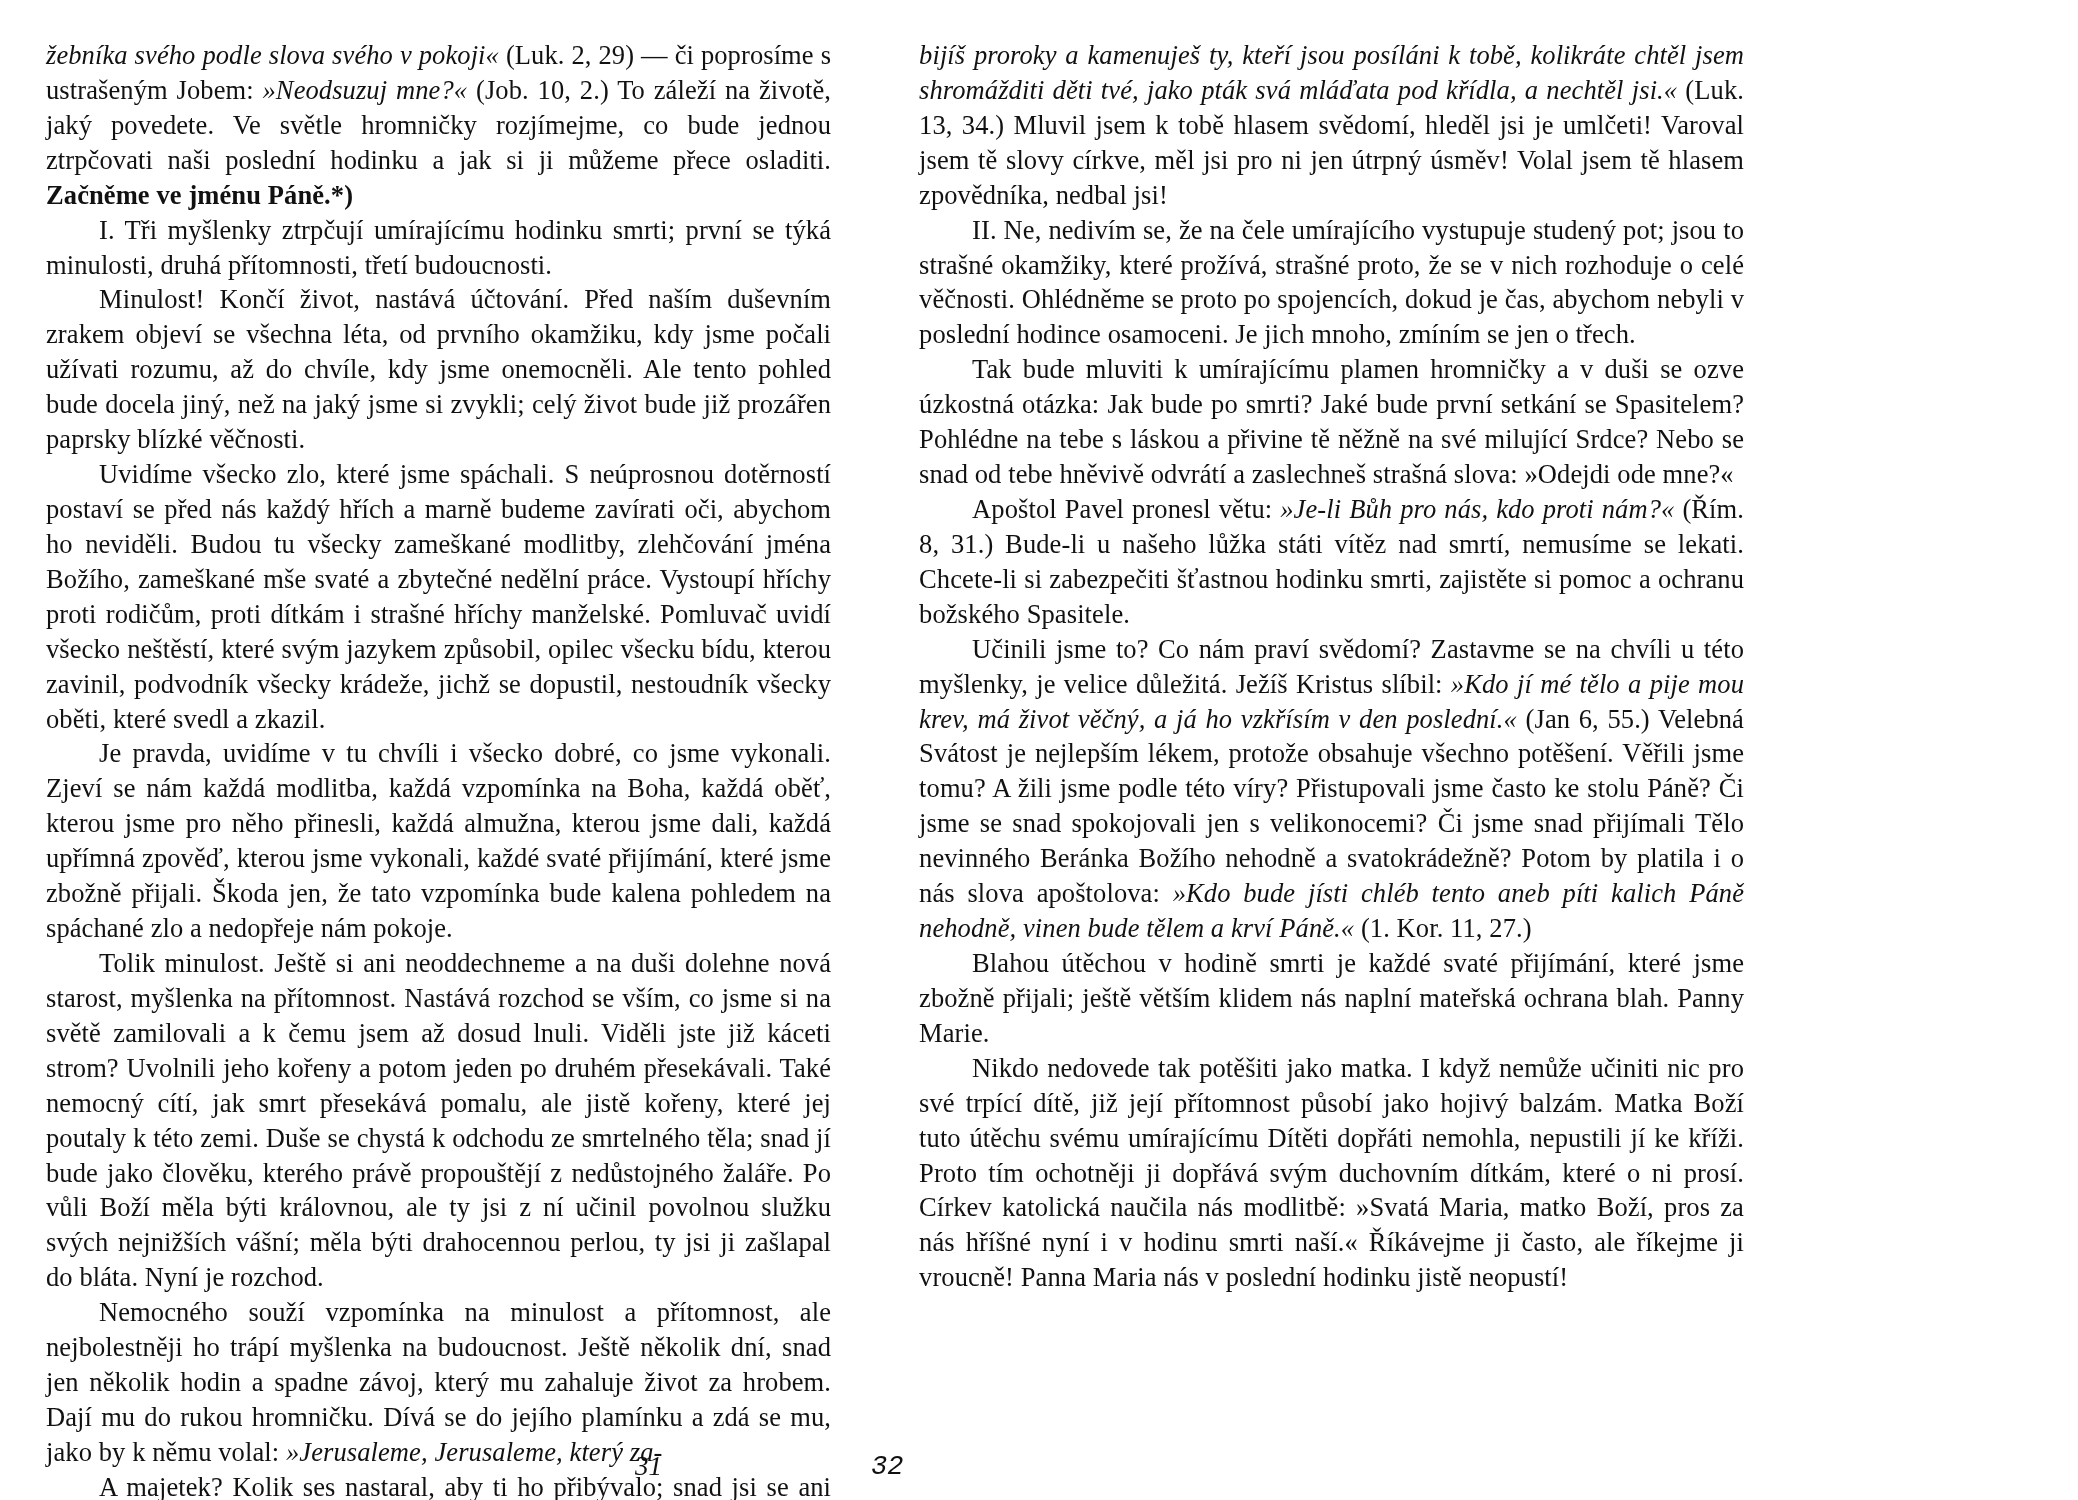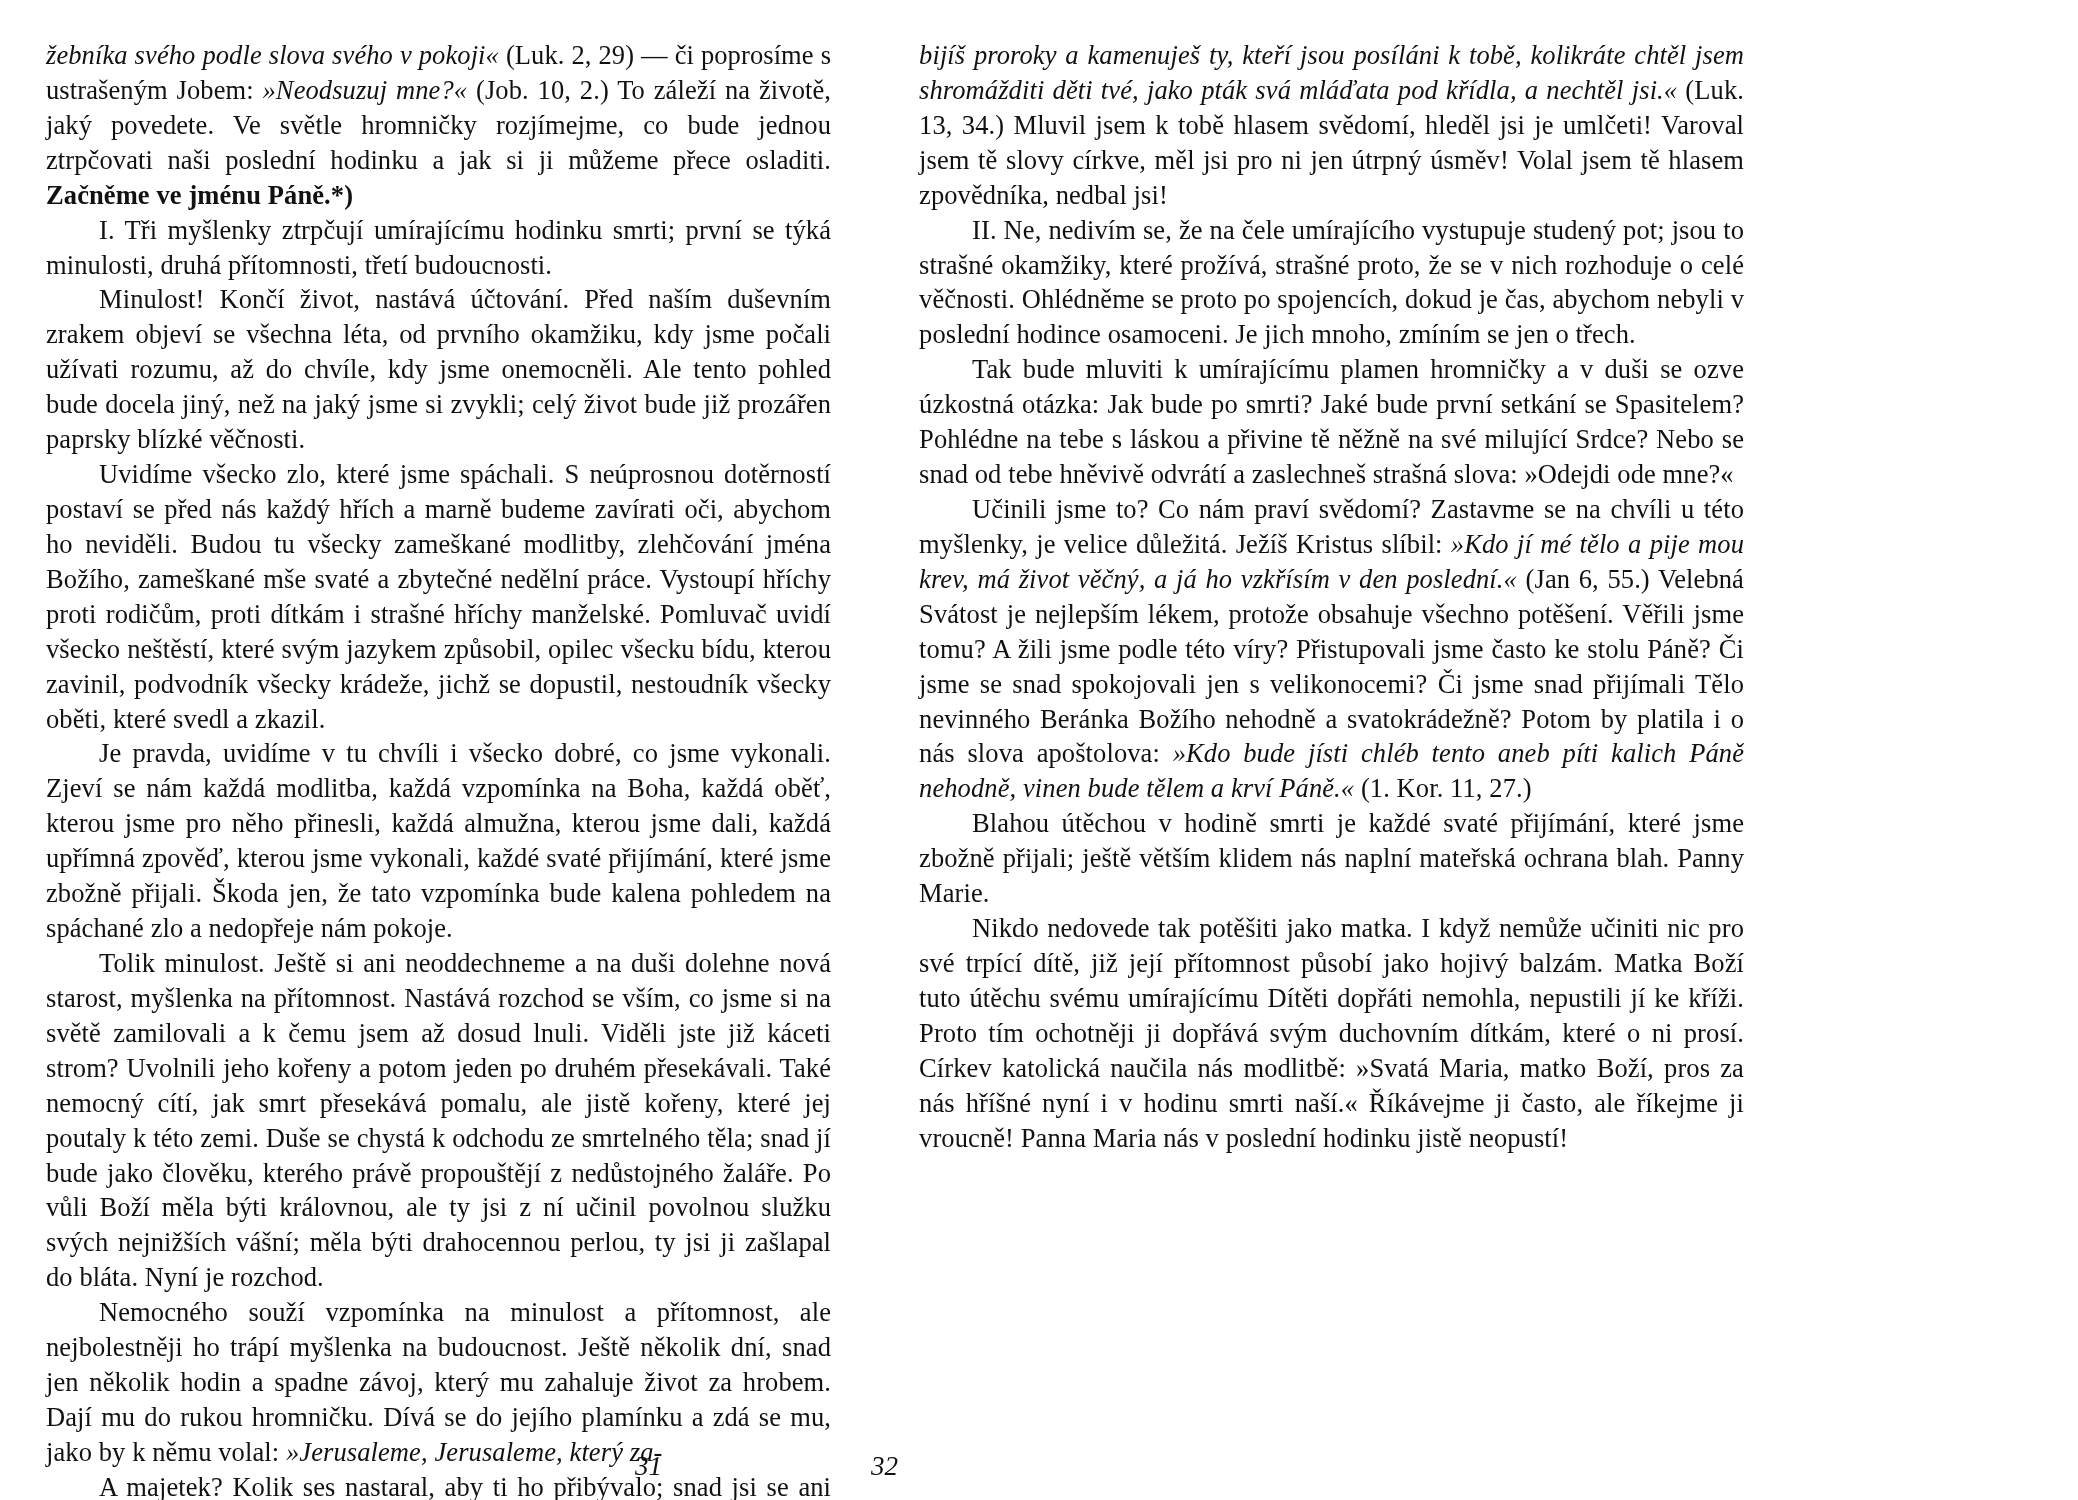--- a/index.html
+++ b/index.html
@@ -67,20 +67,21 @@
     font-size: 27px;
     font-style: italic;
     position: absolute;
     bottom: 18px;
   }
   .folio-left {
     right: 209px;
   }
   .folio-right {
     left: 0px;
+    font-family: Liberation Mono, monospace;
   }
   .spacer {
     flex: 1 1 auto;
   }
   i, em { font-style: italic; }
   b, strong { font-weight: bold; }
 </style>
 </head>
 <body>
 
@@ -101,20 +102,21 @@
     <p class="footnote">*) Reminiscence z kázání Theinova.</p>
     <div class="spacer"></div>
     <div class="folio folio-left">31</div>
   </div>
 
   <div class="page page-right">
     <div class="body-text">
       <p class="noindent"><i>bijíš proroky a kamenuješ ty, kteří jsou posíláni k tobě, kolikráte chtěl jsem shromážditi děti tvé, jako pták svá mláďata pod křídla, a nechtěl jsi.«</i> (Luk. 13, 34.) Mluvil jsem k tobě hlasem svědomí, hleděl jsi je umlčeti! Varoval jsem tě slovy církve, měl jsi pro ni jen útrpný úsměv! Volal jsem tě hlasem zpovědníka, nedbal jsi!</p>
       <p>II. Ne, nedivím se, že na čele umírajícího vystupuje studený pot; jsou to strašné okamžiky, které prožívá, strašné proto, že se v nich rozhoduje o celé věčnosti. Ohlédněme se proto po spojencích, dokud je čas, abychom nebyli v poslední hodince osamoceni. Je jich mnoho, zmíním se jen o třech.</p>
       <p>Tak bude mluviti k umírajícímu plamen hromničky a v duši se ozve úzkostná otázka: Jak bude po smrti? Jaké bude první setkání se Spasitelem? Pohlédne na tebe s láskou a přivine tě něžně na své milující Srdce? Nebo se snad od tebe hněvivě odvrátí a zaslechneš strašná slova: »Odejdi ode mne?«</p>
+      <p>Apoštol Pavel pronesl větu: <i>»Je-li Bůh pro nás, kdo proti nám?«</i> (Řím. 8, 31.) Bude-li u našeho lůžka státi vítěz nad smrtí, nemusíme se lekati. Chcete-li si zabezpečiti šťastnou hodinku smrti, zajistěte si pomoc a ochranu božského Spasitele.</p>
       <p>Učinili jsme to? Co nám praví svědomí? Zastavme se na chvíli u této myšlenky, je velice důležitá. Ježíš Kristus slíbil: <i>»Kdo jí mé tělo a pije mou krev, má život věčný, a já ho vzkřísím v den poslední.«</i> (Jan 6, 55.) Velebná Svátost je nejlepším lékem, protože obsahuje všechno potěšení. Věřili jsme tomu? A žili jsme podle této víry? Přistupovali jsme často ke stolu Páně? Či jsme se snad spokojovali jen s velikonocemi? Či jsme snad přijímali Tělo nevinného Beránka Božího nehodně a svatokrádežně? Potom by platila i o nás slova apoštolova: <i>»Kdo bude jísti chléb tento aneb píti kalich Páně nehodně, vinen bude tělem a krví Páně.«</i> (1. Kor. 11, 27.)</p>
       <p>Blahou útěchou v hodině smrti je každé svaté přijímání, které jsme zbožně přijali; ještě větším klidem nás naplní mateřská ochrana blah. Panny Marie.</p>
       <p>Nikdo nedovede tak potěšiti jako matka. I když nemůže učiniti nic pro své trpící dítě, již její přítomnost působí jako hojivý balzám. Matka Boží tuto útěchu svému umírajícímu Dítěti dopřáti nemohla, nepustili jí ke kříži. Proto tím ochotněji ji dopřává svým duchovním dítkám, které o ni prosí. Církev katolická naučila nás modlitbě: »Svatá Maria, matko Boží, pros za nás hříšné nyní i v hodinu smrti naší.« Říkávejme ji často, ale říkejme ji vroucně! Panna Maria nás v poslední hodinku jistě neopustí!</p>
     </div>
     <div class="spacer"></div>
     <div class="folio folio-right">32</div>
   </div>
 
 </div>
 

